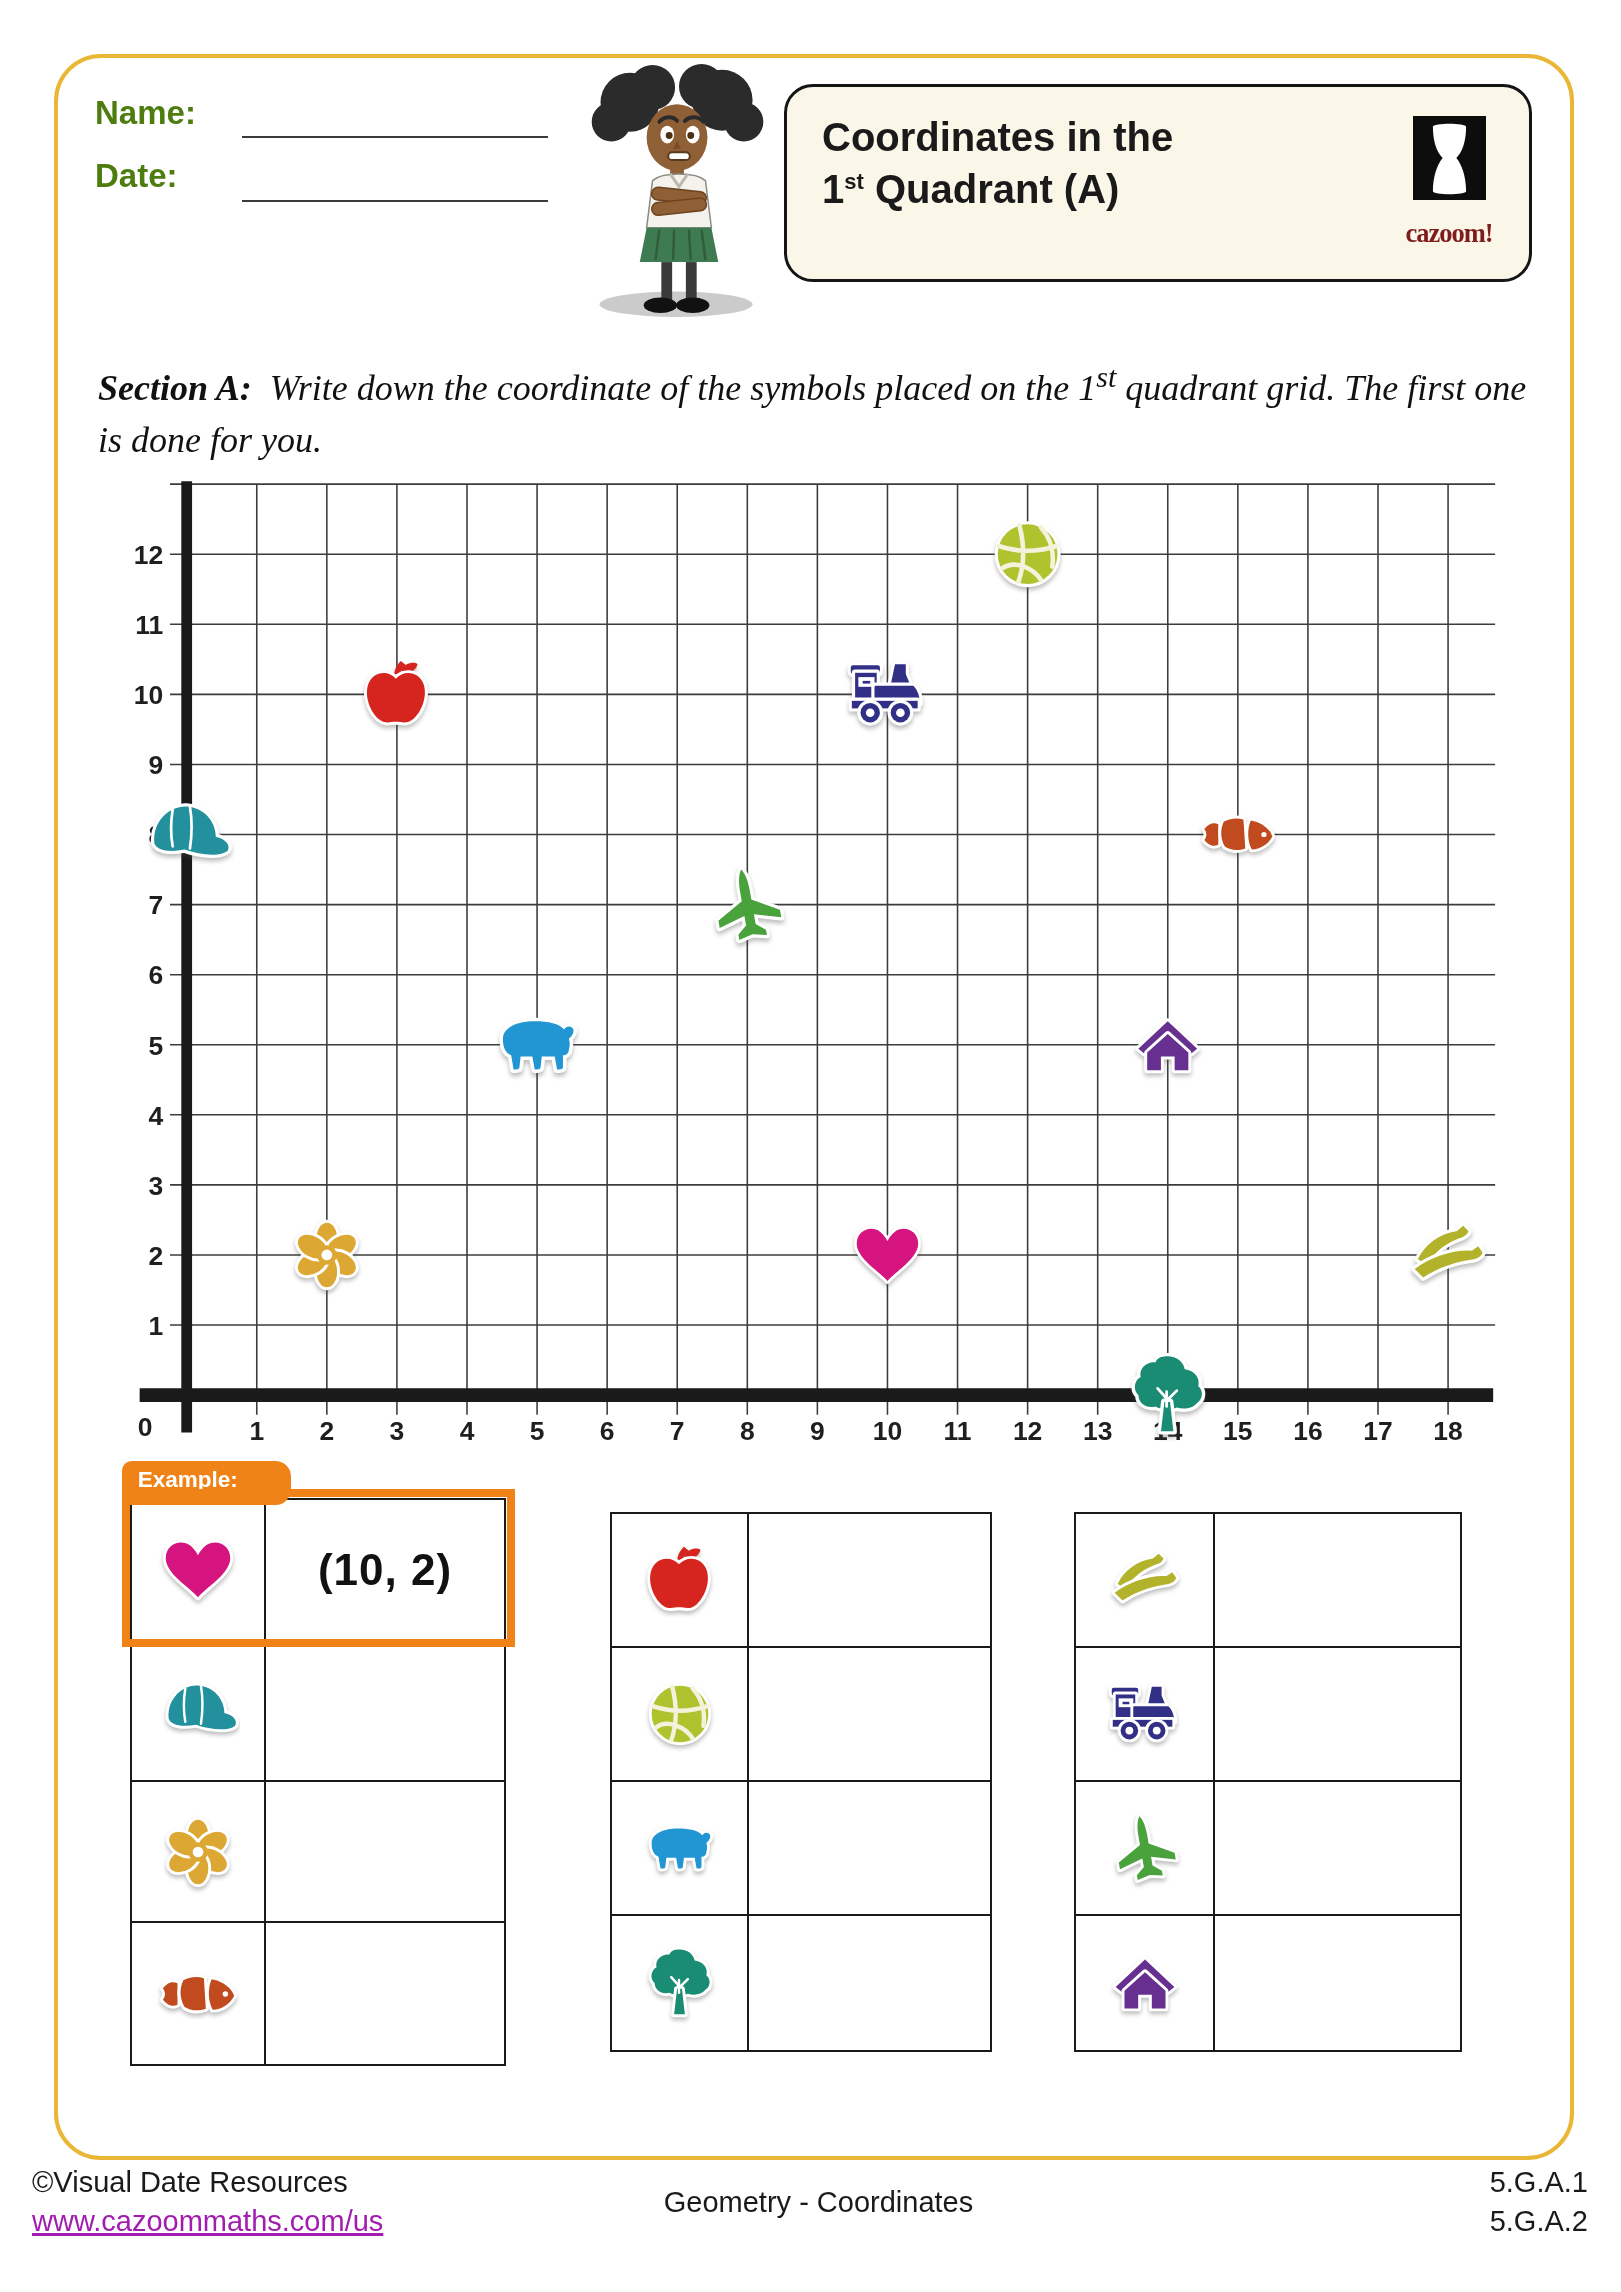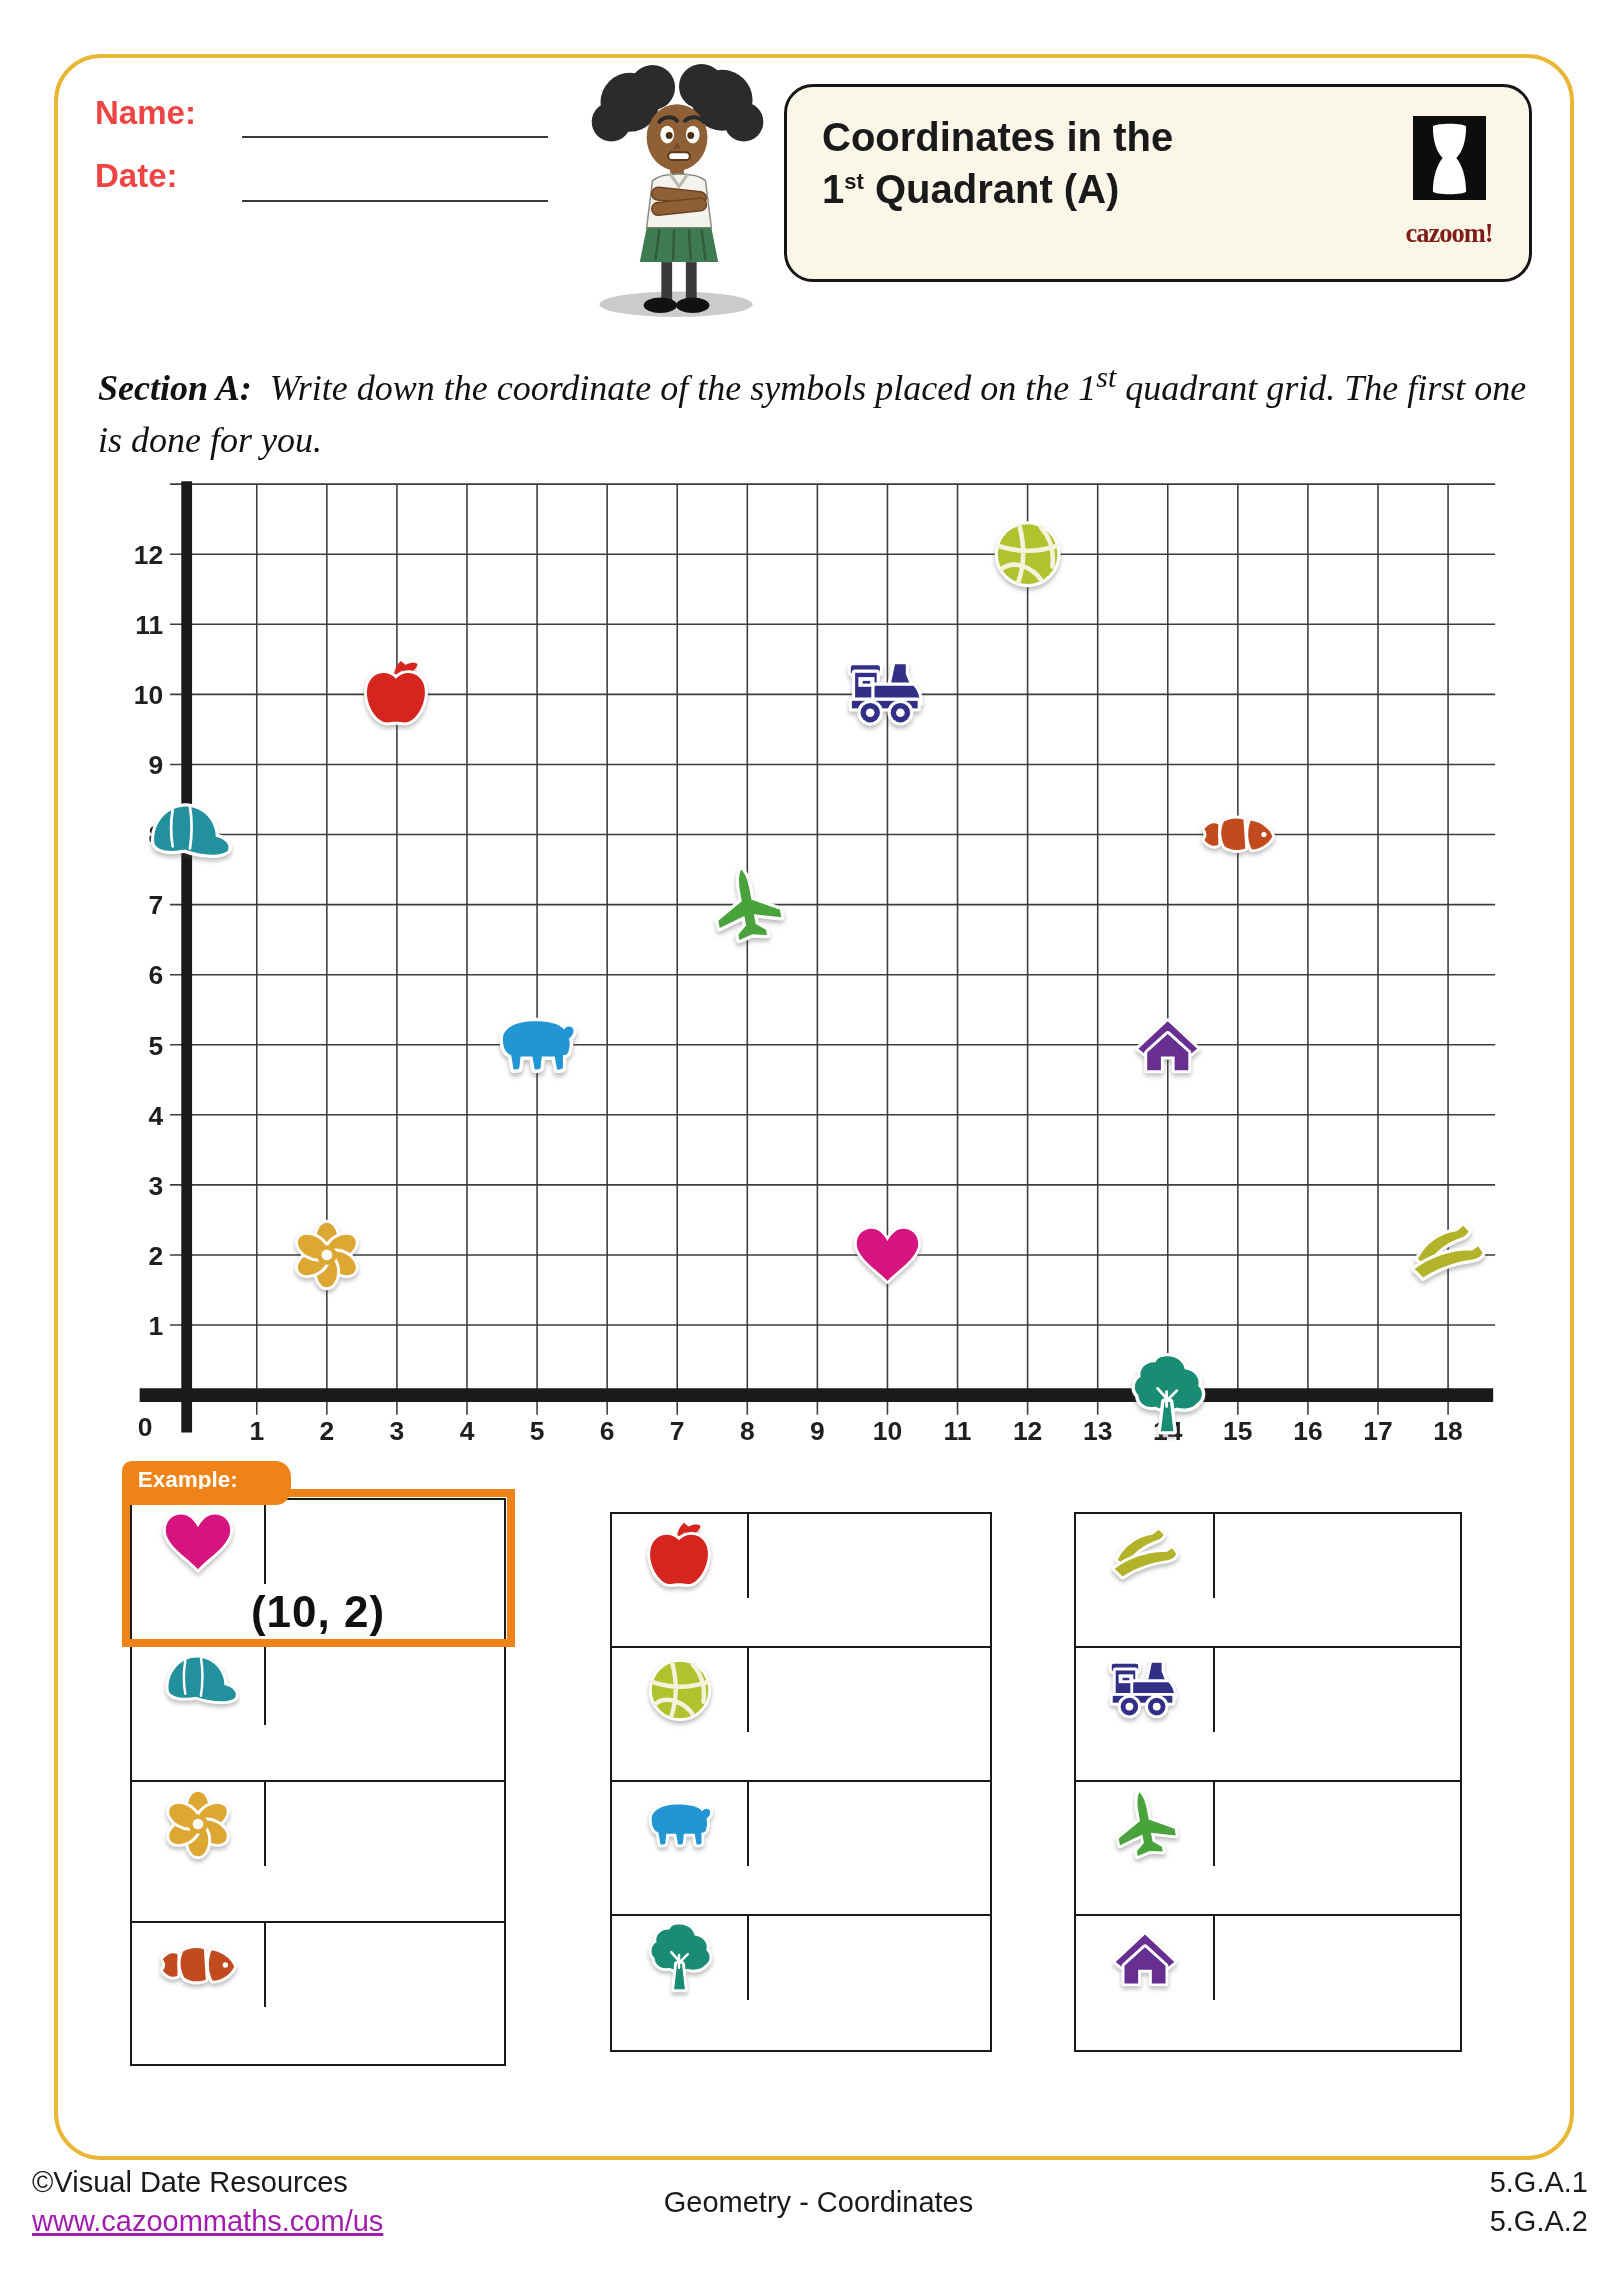--- a/index.html
+++ b/index.html
@@ -1,21 +1,21 @@
 <!DOCTYPE html>
 <html><head>
 <meta charset="utf-8">
 <style>
   html,body{margin:0;padding:0;background:#fff;}
   .page{position:relative;width:1621px;height:2293px;background:#ffffff;
         font-family:"Liberation Sans",sans-serif;overflow:hidden;}
   .border-box{position:absolute;left:54px;top:54px;width:1512px;height:2098px;
         border:4.9px solid #E9B636;border-radius:47px;}
   
-  .field-label{position:absolute;font-size:33px;font-weight:bold;color:#ef4444;}
+  .field-label{position:absolute;font-size:33px;font-weight:bold;color:#4d7c0f;}
   .field-line{position:absolute;border-bottom:2.9px solid #3a3a3a;height:0;}
   .title-box{position:absolute;left:784px;top:84px;width:748px;height:198px;
         background:#FBF7E8;border:3.9px solid #151515;border-radius:29px;box-sizing:border-box;}
   .title-text{position:absolute;left:35px;top:23.5px;font-size:40px;font-weight:bold;
         color:#1a1a1a;line-height:1.3;}
   .title-text sup{font-size:0.55em;}
   .logo{position:absolute;right:29px;top:29px;width:102px;text-align:center;}
   .logo-box{width:73px;height:84px;background:#0d0d0d;margin:0 auto;position:relative;}
   .logo-text{font-family:"Liberation Serif",serif;font-weight:bold;font-size:26.5px;color:#7f1d1d;
         letter-spacing:-1px;margin-top:18px;}
@@ -24,21 +24,21 @@
         font-family:"Liberation Serif",serif;font-style:italic;font-size:36px;color:#111;
         line-height:1.45;}
   .section-a .lbl{font-weight:bold;}
   
   .grid-svg{position:absolute;left:64px;top:466px;}
   .tick{font-family:"Liberation Sans",sans-serif;font-size:27px;font-weight:bold;fill:#1f1f1f;}
   .sym{stroke:#fff;stroke-width:6px;stroke-linejoin:round;stroke-linecap:round;
        paint-order:stroke;filter:drop-shadow(0 3px 2px rgba(70,70,70,0.35));}
   
   .atable{position:absolute;border:2.9px solid #1a1a1a;box-sizing:border-box;background:#fff;}
-  .trow{display:flex;border-bottom:2.9px solid #1a1a1a;box-sizing:border-box;flex-direction:column;}
+  .trow{display:flex;border-bottom:2.9px solid #1a1a1a;box-sizing:border-box;}
   .trow:last-child{border-bottom:none;}
   .sym-cell{display:flex;align-items:center;justify-content:center;
         border-right:2.9px solid #1a1a1a;box-sizing:border-box;}
   .ans-cell{flex:1;display:flex;align-items:center;justify-content:center;
         font-size:44px;font-weight:bold;color:#111;letter-spacing:1px;}
   .example-frame{position:absolute;left:122px;top:1489px;width:393px;height:158px;
         border:8.8px solid #EF8318;box-sizing:border-box;z-index:3;pointer-events:none;}
   .example-tab{position:absolute;left:122px;top:1461px;width:169px;height:44px;
         background:#EF8318;border-radius:9.8px 15.7px 15.7px 0;z-index:2;
         color:#fff;font-weight:bold;font-size:22.5px;line-height:37px;padding-left:15.7px;

